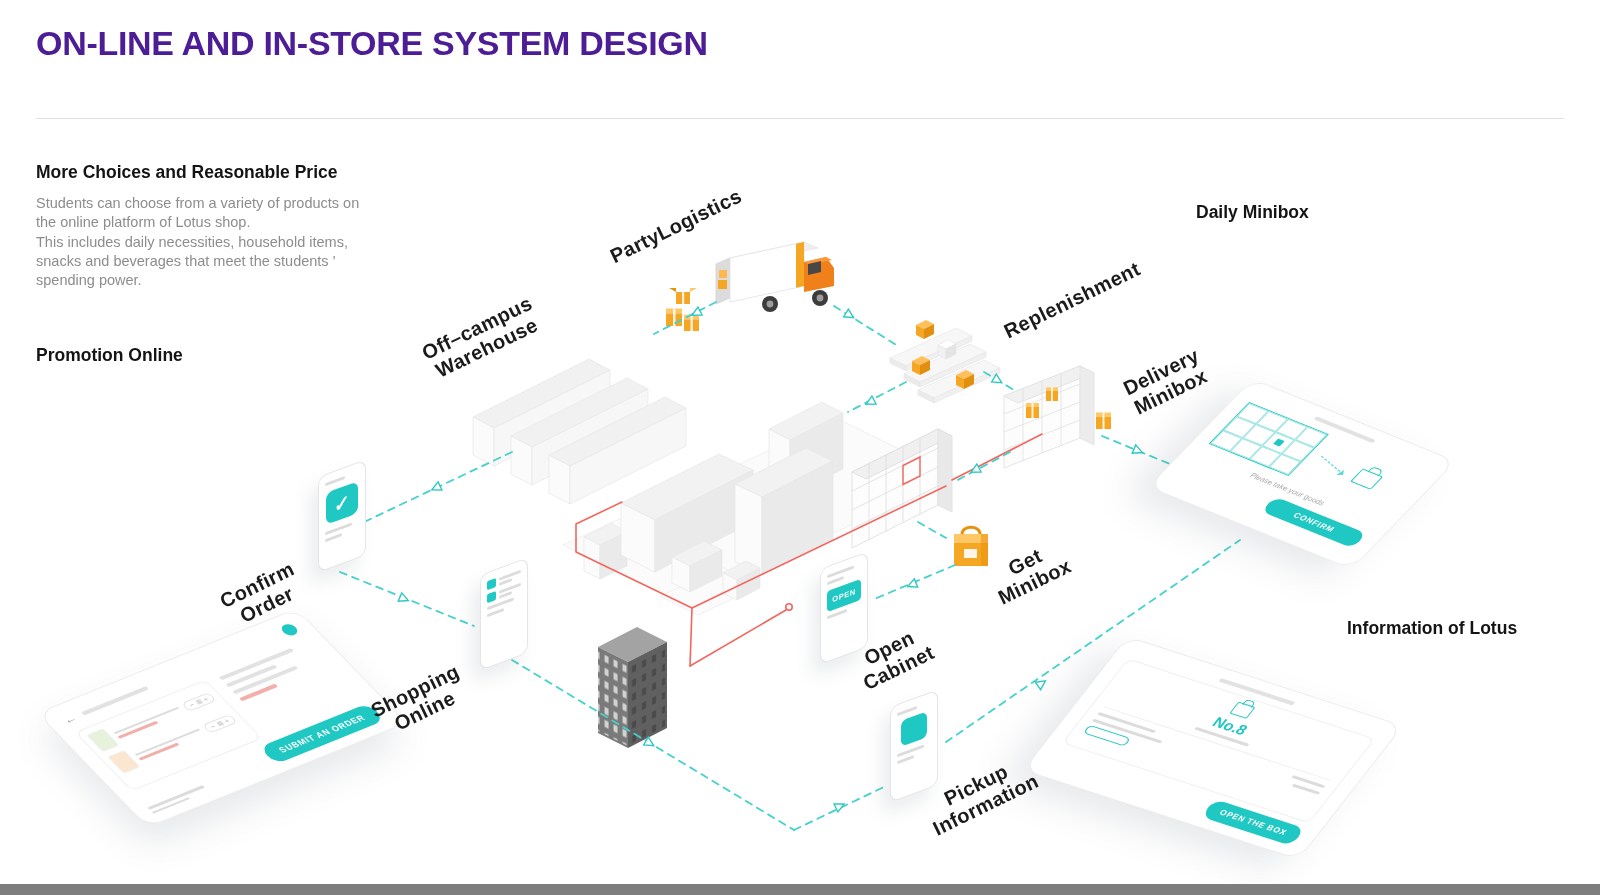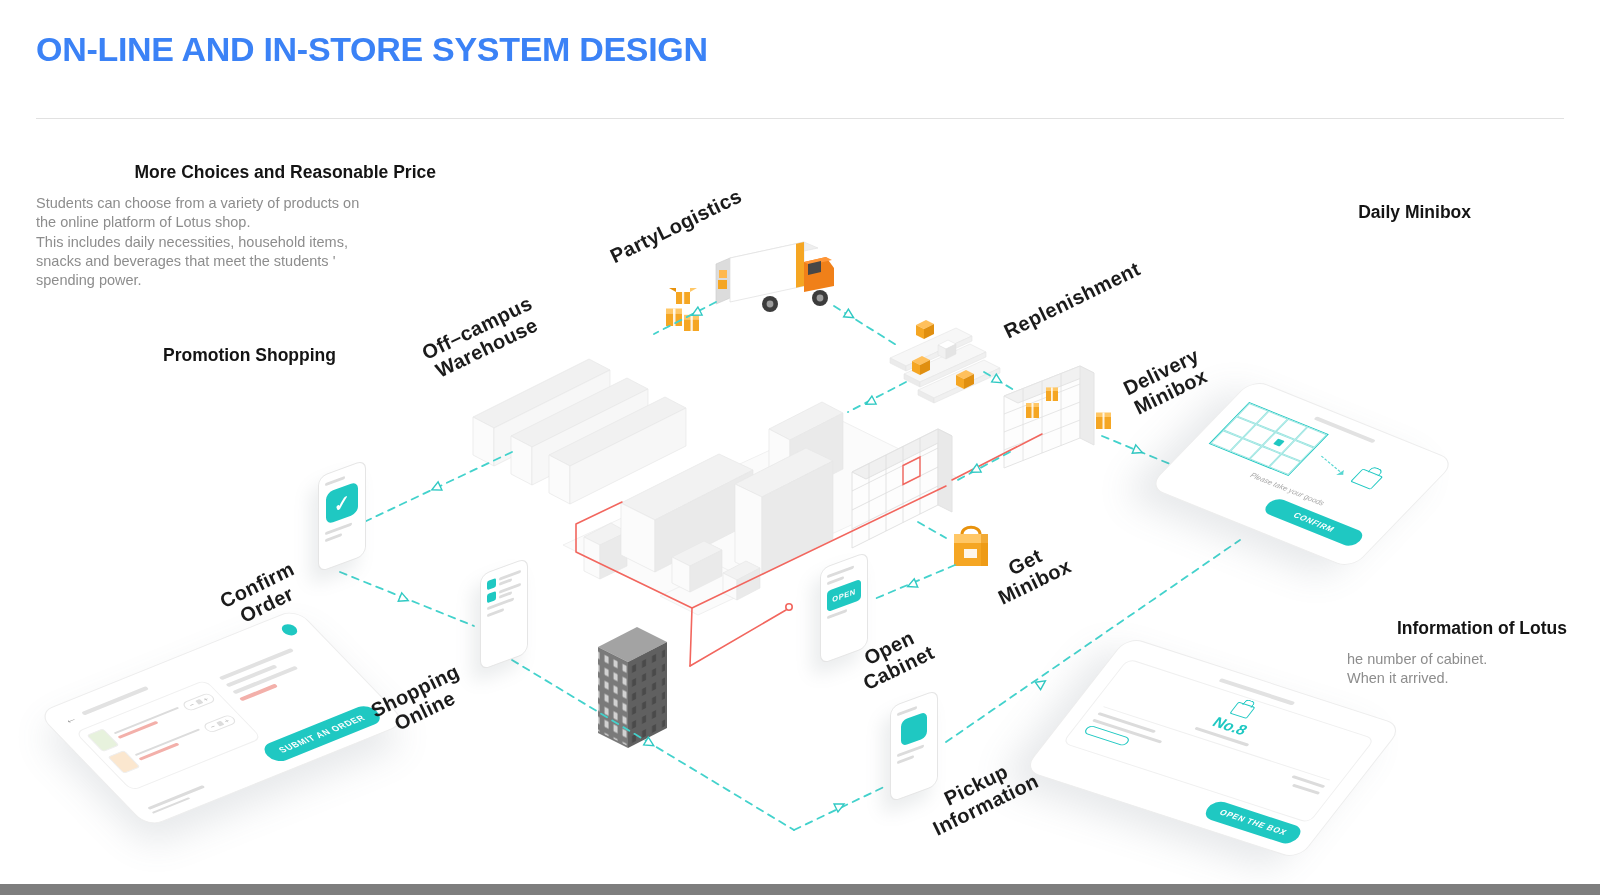--- a/index.html
+++ b/index.html
@@ -14,29 +14,29 @@
     --bar:#dcdcdc;
   }
   *{box-sizing:border-box;}
   html,body{margin:0;padding:0;}
   body{
     width:1600px;height:895px;position:relative;overflow:hidden;
     background:#ffffff;
     font-family:"Liberation Sans", sans-serif;
   }
   .page-title{
-    position:absolute;left:36px;top:30px;margin:0;
-    font-size:34px;font-weight:800;letter-spacing:-.3px;color:#3b82f6;
+    position:absolute;left:36px;top:24px;margin:0;
+    font-size:34px;font-weight:800;letter-spacing:-.3px;color:#4c1d95;
   }
   .title-divider{
     position:absolute;left:36px;right:36px;top:118px;height:0;
     border-top:1px solid #e1e1e1;
   }
   .section{position:absolute;}
-  .section h3{margin:0 0 11px 0;font-size:17.5px;font-weight:700;color:#141414;text-align:right;}
+  .section h3{margin:0 0 11px 0;font-size:17.5px;font-weight:700;color:#141414;}
   .section p{margin:0;font-size:14.5px;line-height:1.33;color:var(--body-gray);white-space:pre-line;}
   .sec-more{left:36px;top:162px;width:400px;}
   .sec-promo{left:36px;top:345px;width:300px;}
   .sec-daily{left:1196px;top:202px;width:275px;}
   .sec-pickup{left:1347px;top:618px;width:220px;}
 
   .scene{position:absolute;left:0;top:0;}
 
   .iso-label{
     position:absolute;transform:translate(-50%,-50%) rotate(-26deg);
@@ -144,29 +144,27 @@
 
 <div class="section sec-more">
   <h3>More Choices and Reasonable Price</h3>
   <p>Students can choose from a variety of products on
 the online platform of Lotus shop.
 This includes daily necessities, household items,
 snacks and beverages that meet the students '
 spending power.</p>
 </div>
 <div class="section sec-promo">
-  <h3>Promotion Shopping</h3>
+  <h3>Promotion Online</h3>
 </div>
 <div class="section sec-daily">
   <h3>Daily Minibox</h3>
 </div>
 <div class="section sec-pickup">
   <h3>Information of Lotus</h3>
-  <p>he number of cabinet.
-When it arrived.</p>
 </div>
 
 <svg class="scene" width="1600" height="895" viewBox="0 0 1600 895">
   <defs>
     <pattern id="winL" width="9" height="13" patternUnits="userSpaceOnUse" patternTransform="matrix(1,0.5,0,1,0,0)">
       <rect x="1.5" y="1.5" width="4" height="7" fill="#d2d2d2"></rect>
     </pattern>
     <pattern id="winR" width="10" height="14" patternUnits="userSpaceOnUse" patternTransform="matrix(1,-0.5,0,1,0,0)">
       <rect x="2" y="2" width="4" height="7" fill="#4a4a4a"></rect>
     </pattern>

